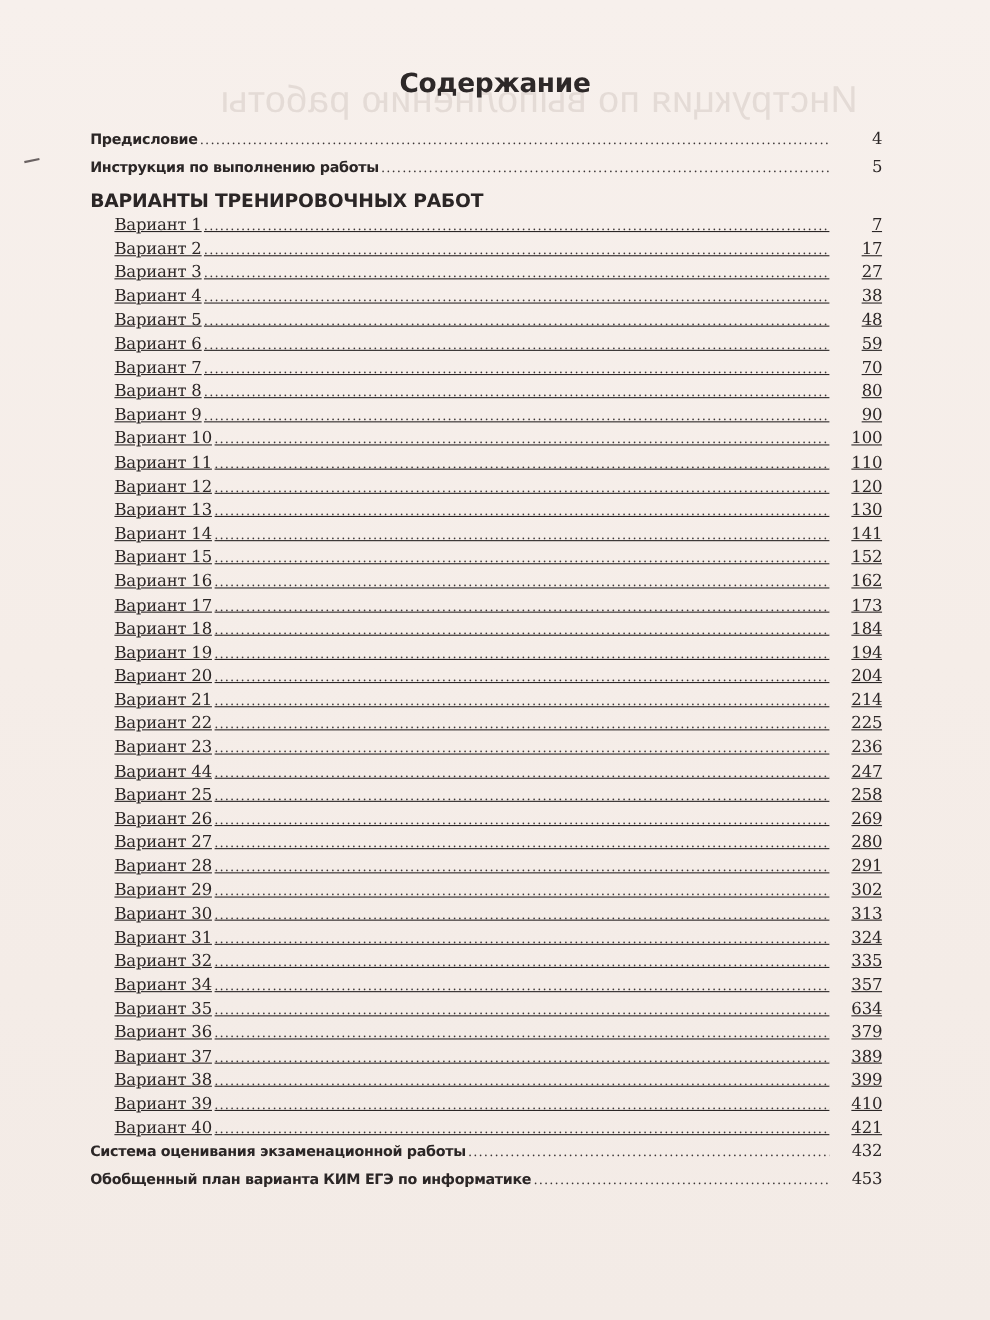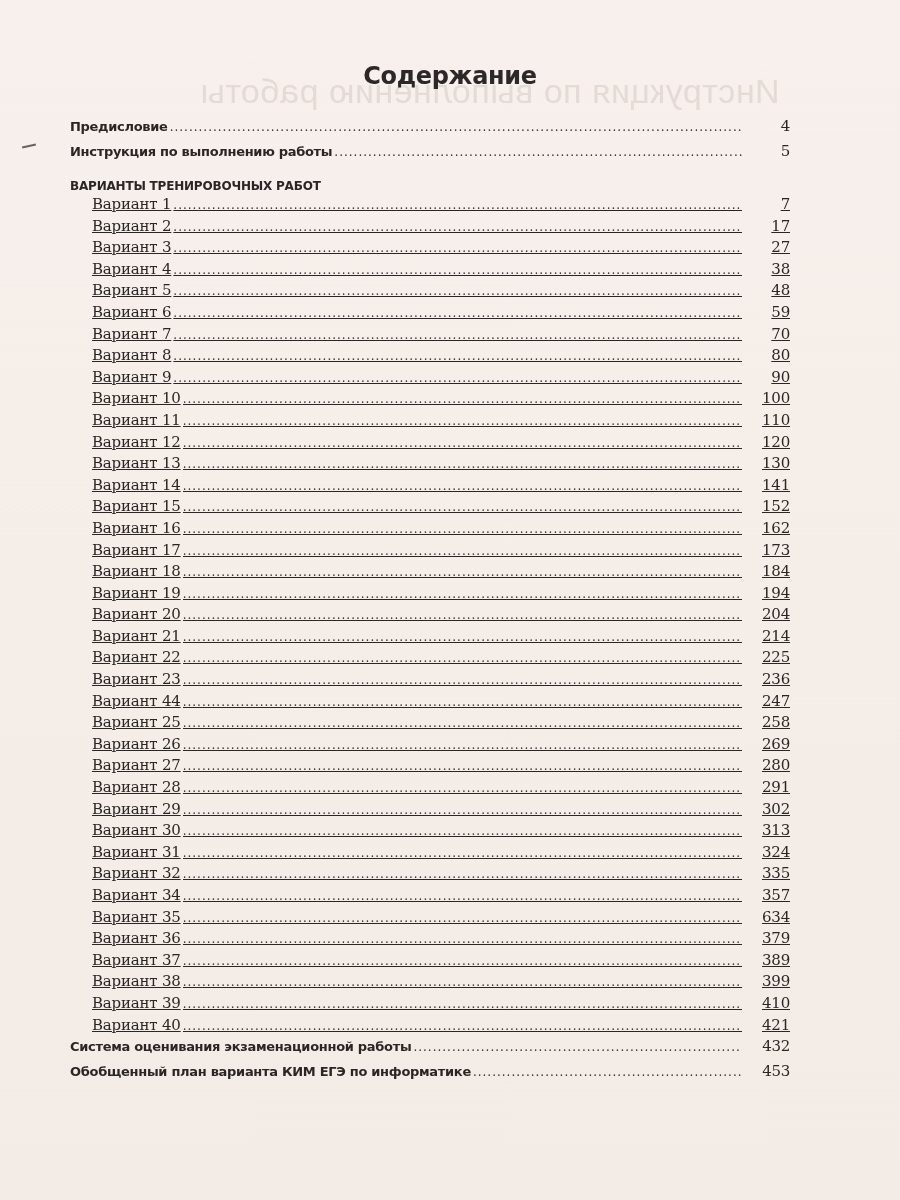--- a/index.html
+++ b/index.html
@@ -37,21 +37,21 @@
       top: 62px;
       text-align: center;
       font-family: "DejaVu Sans", sans-serif;
       font-weight: bold;
       font-size: 24px;
       color: #2d2828;
       letter-spacing: -0.3px;
     }
     .toc {
       position: absolute;
-      left: 70px;
+      left: 82px;
       top: 117px;
       width: 720px;
     }
     .row {
       display: flex;
       align-items: baseline;
       height: 21.6px;
       white-space: nowrap;
       overflow: hidden;
     }
@@ -86,21 +86,21 @@
     .row .page-num {
       flex: 0 0 46px;
       text-align: right;
       font-family: "DejaVu Serif", serif;
       font-weight: normal;
       font-size: 15px;
     }
     .section-head {
       font-family: "DejaVu Sans", sans-serif;
       font-weight: bold;
-      font-size: 12px;
+      font-size: 17px;
       letter-spacing: -0.2px;
       height: 28px;
       display: flex;
       align-items: flex-end;
       padding-bottom: 2px;
       box-sizing: border-box;
     }
     .mark {
       position: absolute;
       left: 22px; top: 145px;

